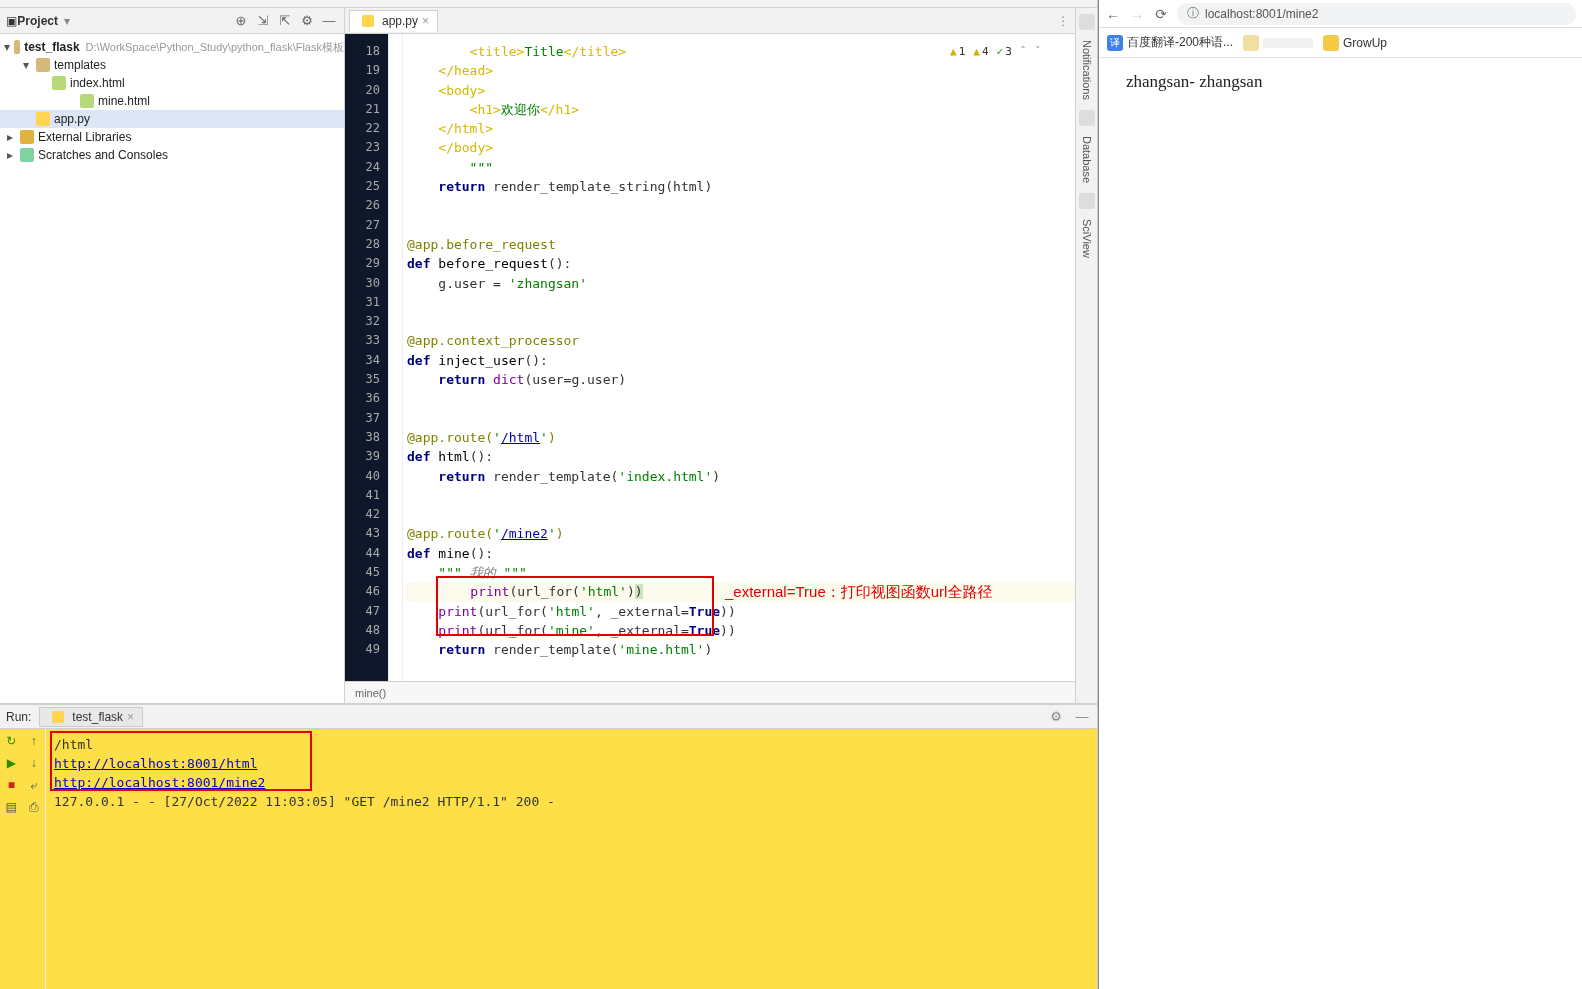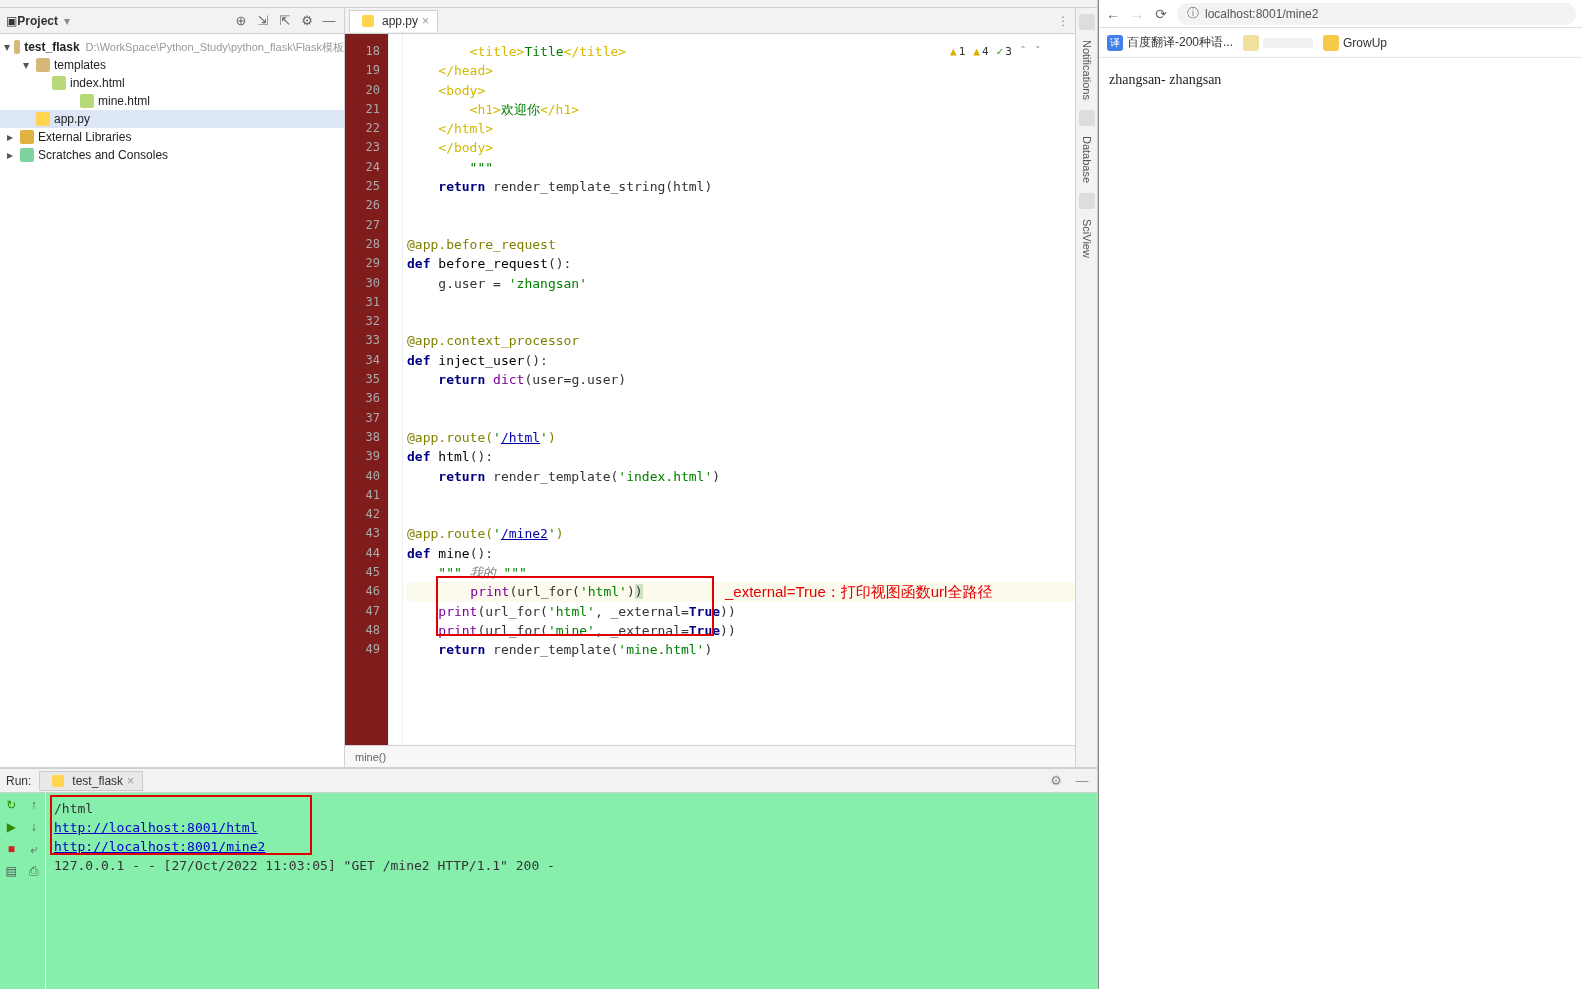--- a/index.html
+++ b/index.html
@@ -31,21 +31,21 @@
 .ic-scratch { background: #7fd3a0; border-radius: 2px; }
 .tree-path { color: #999; margin-left: 6px; font-size: 11px; }
 
 
 .editor-panel { flex: 1; display: flex; flex-direction: column; min-width: 0; }
 .editor-tabs { height: 26px; display: flex; align-items: center; background: #f2f2f2; border-bottom: 1px solid #d0d0d0; padding-left: 4px; }
 .editor-tab { padding: 3px 8px; background: #fff; border: 1px solid #d0d0d0; border-bottom: 1px solid #fff; display: flex; align-items: center; gap: 4px; font-size: 12px; }
 .tab-close { color: #999; cursor: pointer; }
 
 .code-wrap { flex: 1; display: flex; overflow: hidden; position: relative; background: #fff; }
-.gutter { width: 44px; background: #7f1d1d; border-right: 1px solid #eee; padding-top: 8px; text-align: right; font-family: "Consolas", monospace; font-size: 12px; color: #aaa; }
+.gutter { width: 44px; background: #0f172a; border-right: 1px solid #eee; padding-top: 8px; text-align: right; font-family: "Consolas", monospace; font-size: 12px; color: #aaa; }
 .gutter div { height: 19.3px; line-height: 19.3px; padding-right: 8px; }
 .fold-col { width: 14px; border-right: 1px solid #eee; }
 .code { flex: 1; padding: 8px 0 0 4px; font-family: "Consolas", monospace; font-size: 13px; line-height: 19.3px; position: relative; overflow: hidden; }
 .line { height: 19.3px; white-space: pre; }
 .line.hl { background: #fcfaed; padding-left: 32px; }
 
 .c-tag { color: #d4b800; }
 .c-str { color: #008000; }
 .c-kw  { color: #000080; font-weight: bold; }
 .c-dec { color: #808000; }
@@ -61,21 +61,21 @@
 .code-navup { color: #888; }
 
 .red-box { position: absolute; border: 2px solid #e00000; pointer-events: none; }
 .red-box.code { left: 33px; top: 542px; width: 278px; height: 60px; flex: unset; padding: 0; }
 
 .annotation { position: absolute; left: 322px; top: 546px; color: #e00000; font-size: 15px; font-family: "Microsoft YaHei", sans-serif; line-height: 24px; }
 
 .breadcrumb { height: 22px; border-top: 1px solid #d0d0d0; background: #f7f7f7; padding: 0 10px; display: flex; align-items: center; font-size: 11px; color: #666; }
 
 
-.run-panel { height: 222px; border-top: 2px solid #d0d0d0; display: flex; flex-direction: column; background: #86efac; }
+.run-panel { height: 286px; border-top: 2px solid #d0d0d0; display: flex; flex-direction: column; background: #fde047; }
 .run-header { height: 24px; background: #f2f2f2; border-bottom: 1px solid #d0d0d0; display: flex; align-items: center; padding: 0 6px; }
 .run-tab { padding: 2px 8px; background: #e8e8e8; border: 1px solid #ccc; display: flex; align-items: center; gap: 4px; margin-left: 8px; font-size: 12px; }
 .run-tools-r { margin-left: auto; display: flex; gap: 8px; color: #888; }
 .run-body { flex: 1; display: flex; }
 .run-side { width: 46px; display: flex; flex-direction: column; border-right: 1px solid #eee; }
 .run-side-row { flex: 1; display: flex; }
 .run-side-col { flex:1; display:flex; flex-direction:column; align-items:center; justify-content:flex-start; gap:6px; padding-top:4px; }
 .run-ic { width: 16px; height: 16px; display: inline-flex; align-items: center; justify-content: center; color: #555; font-size: 12px; cursor: pointer; }
 .run-ic.green { color: #2e8b00; }
 .run-ic.red { color: #c22; }
@@ -94,21 +94,21 @@
 .bnav { color: #666; font-size: 14px; cursor: pointer; width: 16px; text-align: center; }
 .bnav.dis { color: #ccc; }
 .addr { flex: 1; background: #f1f3f4; border-radius: 12px; height: 22px; display: flex; align-items: center; padding: 0 10px; gap: 6px; color: #555; }
 .addr-ic { color: #777; }
 .bookmarks { height: 30px; display: flex; align-items: center; gap: 10px; padding: 0 8px; border-bottom: 1px solid #e5e5e5; font-size: 12px; }
 .bm { display: flex; align-items: center; gap: 4px; color: #333; cursor: pointer; }
 .bm-ic { width: 16px; height: 16px; border-radius: 3px; display: inline-flex; align-items: center; justify-content: center; font-size: 10px; color: #fff; }
 .bm-ic.blue { background: #4080e8; }
 .bm-ic.blank { background: #f0e0a0; }
 .bm-ic.yel { background: #f7c948; }
-.page { flex: 1; padding: 14px 10px; font-family: "Times New Roman", serif; font-size: 14px; color: #222; }
+.page { flex: 1; padding: 14px 10px; font-family: "Times New Roman", serif; font-size: 17px; color: #222; margin-left: 17px; }
 </style>
 </head>
 <body>
 
 <div class="app">
   <div class="ide">
     <div class="top-tabs"></div>
 
     <div class="ide-body">
 

